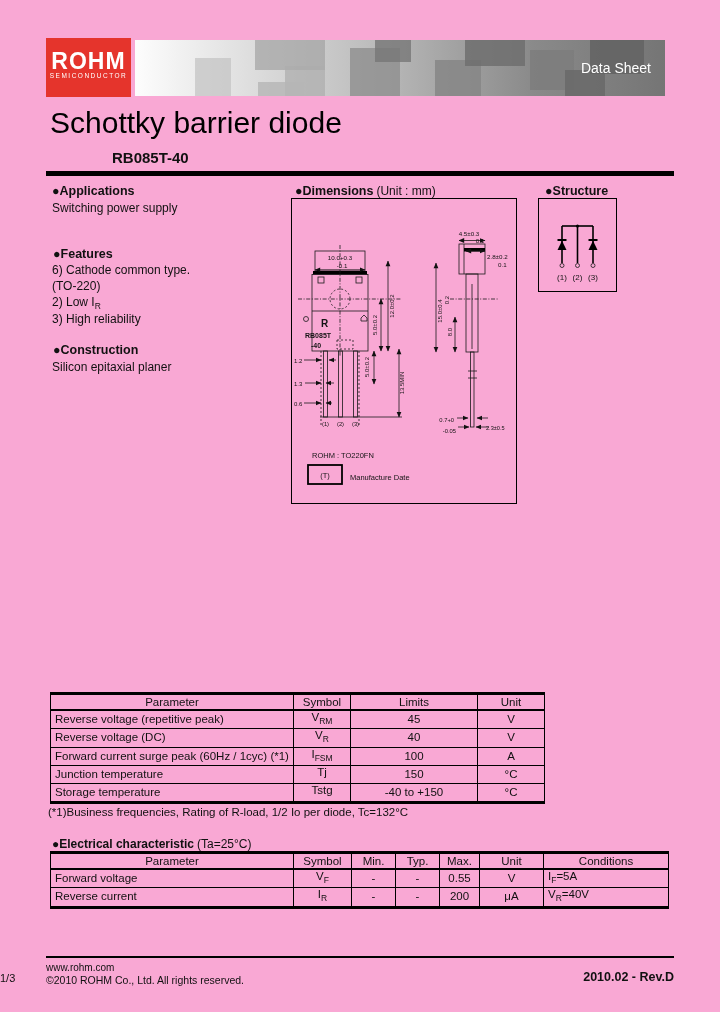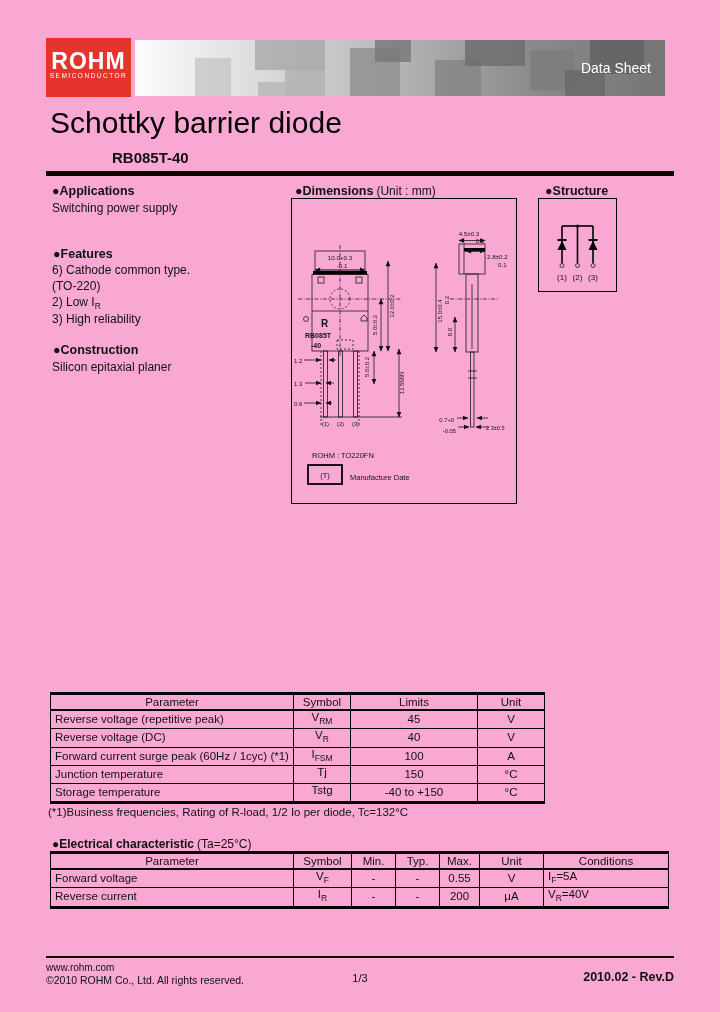--- a/index.html
+++ b/index.html
@@ -41,21 +41,21 @@
   .dtable th,.dtable td{border:1px solid #000;height:14px;line-height:13px;padding:0 2px;text-align:center;font-weight:normal;overflow:hidden;white-space:nowrap;}
   .dtable thead th{border-bottom:2px solid #000;}
   .dtable .pl{text-align:left;padding-left:4px;}
   sub{font-size:8.5px;}
   .fnote{font-size:11.5px;white-space:nowrap;}
 
   
   .f-rule{left:46px;top:956px;width:628px;height:2px;background:#000;}
   .f-url{left:46px;top:962px;font-size:10px;}
   .f-copy{left:46px;top:974px;font-size:10.5px;}
-  .f-page{left:0;top:972px;width:720px;text-align:center;font-size:11px;}
+  .f-page{left:0;top:972px;width:720px;text-align:left;font-size:11px;}
   .f-rev{right:46px;top:970px;font-size:12.5px;font-weight:bold;}
 </style>
 </head>
 <body>
 
 <div class="page">
 
   <div class="abs logo">
     <div class="l1">ROHM</div>
     <div class="l2">SEMICONDUCTOR</div>

